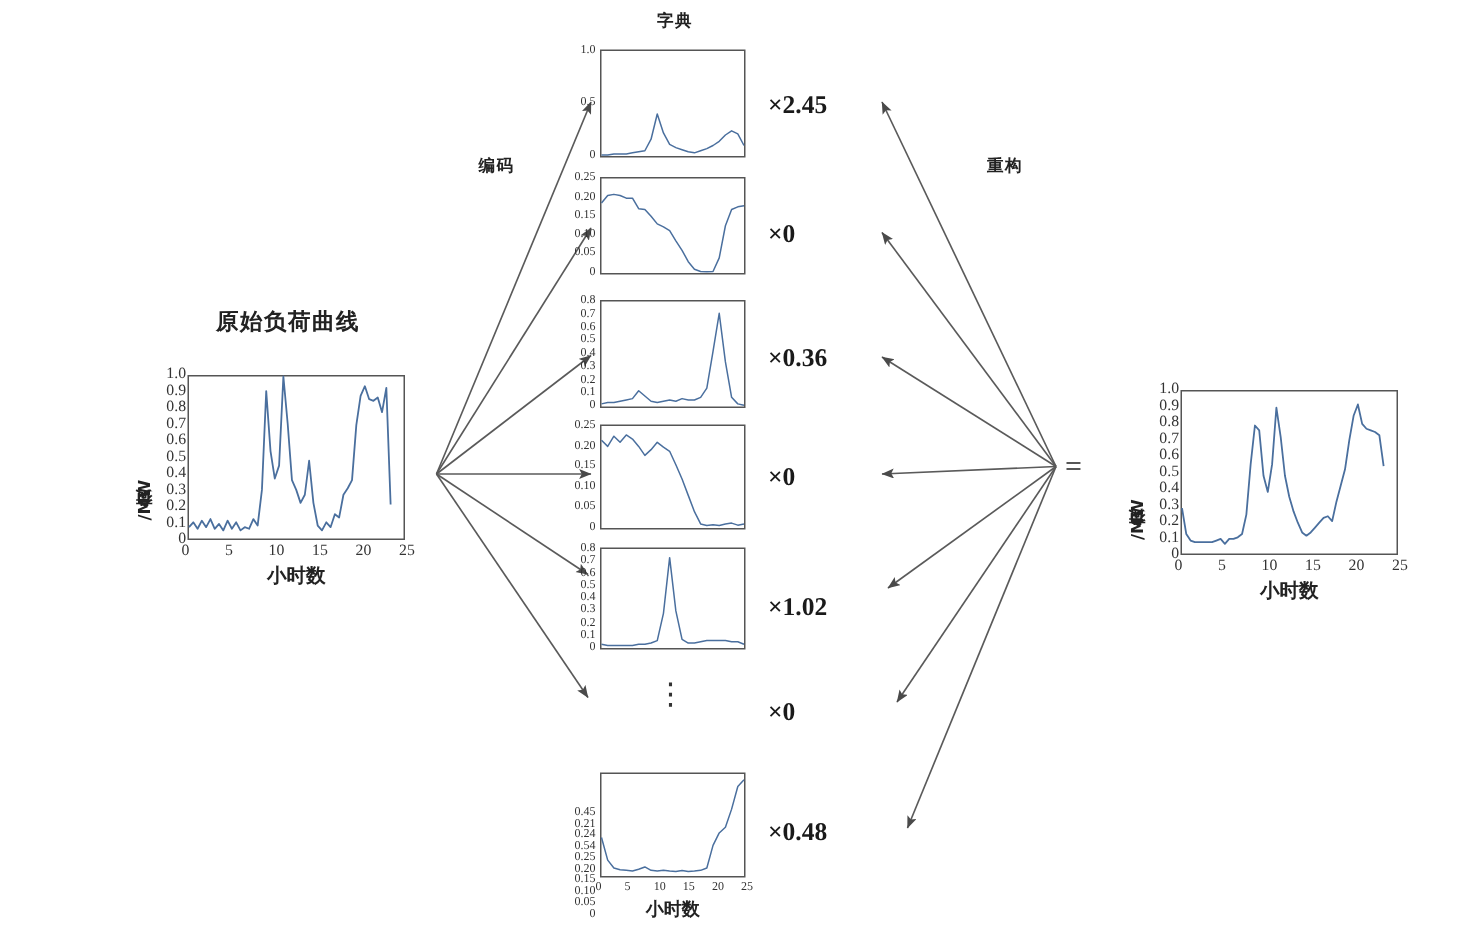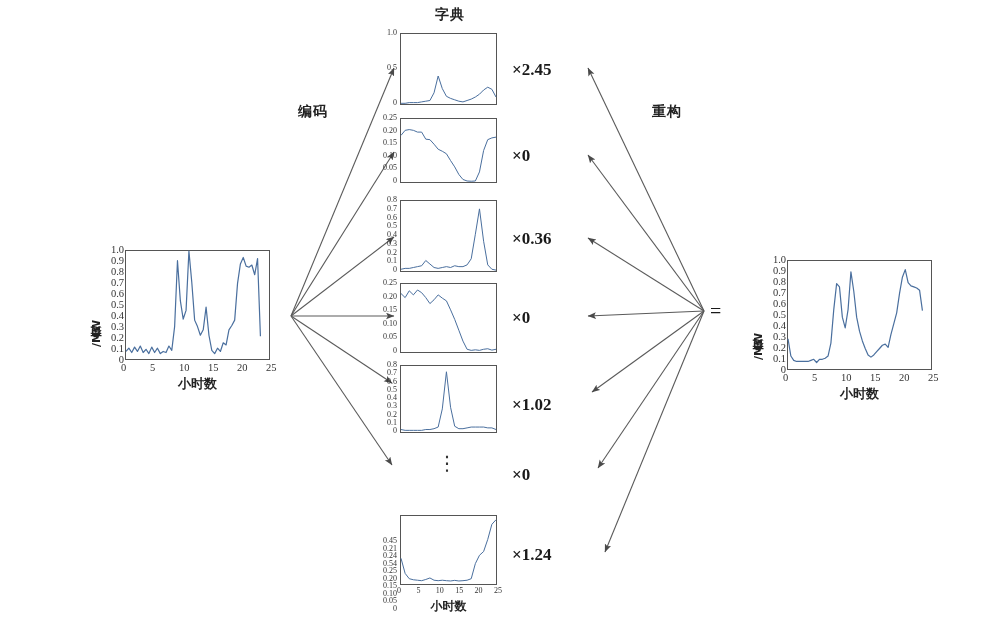--- a/index.html
+++ b/index.html
@@ -1,37 +1,38 @@
 <!DOCTYPE html>
 <html><head>
 <meta charset="utf-8">
 <style>
   html,body{margin:0;padding:0;background:#ffffff;}
   body{width:981px;height:629px;position:relative;overflow:hidden;
        font-family:"Liberation Serif","DejaVu Serif",serif;color:#1a1a1a;}
   .abs{position:absolute;}
   .cn{font-family:"DejaVu Sans","Liberation Sans",sans-serif;font-weight:bold;color:#222;}
   .title-cn{font-size:15px;letter-spacing:1px;}
-  .mid-label{font-size:14px;letter-spacing:1px;}
+  .mid-label{font-size:11px;letter-spacing:1px;}
   .coef{font-family:"Liberation Serif","DejaVu Serif",serif;font-size:17px;font-weight:600;color:#1a1a1a;white-space:nowrap;}
   .eqsign{font-family:"Liberation Serif","DejaVu Serif",serif;font-size:20px;color:#1a1a1a;}
   .ylab{font-family:"DejaVu Sans","Liberation Sans",sans-serif;font-weight:bold;font-size:11px;
         writing-mode:vertical-rl;transform:rotate(180deg);white-space:nowrap;color:#222;}
   .xlab{font-family:"DejaVu Sans","Liberation Sans",sans-serif;font-weight:bold;font-size:13px;color:#222;text-align:center;}
   .xlab-sm{font-family:"DejaVu Sans","Liberation Sans",sans-serif;font-weight:bold;font-size:12px;color:#222;text-align:center;}
   .tick{font-family:"Liberation Serif","DejaVu Serif",serif;font-size:8px;color:#333;white-space:nowrap;}
   .tick-big{font-size:10.5px;}
   .panelbox{border:1px solid #555;background:#fff;box-sizing:border-box;}
   .dots{font-size:20px;line-height:7px;color:#333;text-align:center;font-family:"Liberation Serif",serif;}
   svg{overflow:visible;}
 </style>
 </head>
 <body>
 
 <div class="abs" style="left:70px;top:205px;width:240px;height:195px;">
+  <div class="abs cn title-cn" style="left:42px;top:0px;width:160px;text-align:center;">原始负荷曲线</div>
   <div class="abs ylab" style="left:20px;top:42px;height:100px;">负荷/MW</div>
   <div class="abs panelbox" style="left:55px;top:45px;width:145px;height:110px;">
     <svg id="svg-orig" width="143" height="108" viewBox="0 0 143 108">
         <polyline points="0.00,100.44 2.86,97.20 5.72,101.52 8.58,96.12 11.44,100.44 14.30,95.04 17.16,101.52 20.02,98.28 22.88,102.60 25.74,96.12 28.60,101.52 31.46,97.20 34.32,102.60 37.18,100.44 40.04,101.52 42.90,95.04 45.76,99.36 48.62,75.60 51.48,9.72 54.34,49.68 57.20,68.04 60.06,59.40 62.92,0.00 65.78,31.32 68.64,69.12 71.50,75.60 74.36,84.24 77.22,78.84 80.08,56.16 82.94,84.24 85.80,99.36 88.66,102.60 91.52,97.20 94.38,100.44 97.24,91.80 100.10,93.96 102.96,78.84 105.82,74.52 108.68,69.12 111.54,32.40 114.40,12.96 117.26,6.48 120.12,15.12 122.98,16.20 125.84,14.04 128.70,23.76 131.56,7.56 134.42,85.32" fill="none" stroke="#4a6f9e" stroke-width="1.2" stroke-linejoin="round"></polyline>
       </svg>
   </div>
   <div class="abs" id="ticks-orig-y" style="left:28px;top:40px;width:26px;height:120px;">
       <div class="tick tick-big" style="position: absolute; right: 0px; top: -1px;">1.0</div>
       <div class="tick tick-big" style="position: absolute; right: 0px; top: 10px;">0.9</div>
       <div class="tick tick-big" style="position: absolute; right: 0px; top: 21px;">0.8</div>
@@ -49,21 +50,21 @@
       <div class="tick tick-big" style="position: absolute; left: 35px; top: 0px;">5</div>
       <div class="tick tick-big" style="position: absolute; left: 64px; top: 0px;">10</div>
       <div class="tick tick-big" style="position: absolute; left: 93px; top: 0px;">15</div>
       <div class="tick tick-big" style="position: absolute; left: 122px; top: 0px;">20</div>
       <div class="tick tick-big" style="position: absolute; left: 151px; top: 0px;">25</div>
     </div>
   <div class="abs xlab" style="left:55px;top:170px;width:145px;">小时数</div>
 </div>
 
 <div class="abs cn mid-label" style="left:405px;top:6px;width:90px;text-align:center;">字典</div>
-<div class="abs cn mid-label" style="left:283px;top:103px;width:60px;text-align:center;">编码</div>
+<div class="abs cn mid-label" style="left:283px;top:103px;width:60px;text-align:right;">编码</div>
 <div class="abs cn mid-label" style="left:622px;top:103px;width:60px;text-align:right;">重构</div>
 
 <svg class="abs" id="arrow-layer" style="left:0;top:0;width:981px;height:629px;pointer-events:none;" width="981" height="629">
   <defs>
     <marker id="ah" markerWidth="9" markerHeight="9" refX="7.2" refY="3" orient="auto" markerUnits="strokeWidth">
       <path d="M0,0 L7.5,3 L0,6 L1.6,3 z" fill="#4a4a4a"></path>
     </marker>
   </defs>
   <g id="fan-left" stroke="#5a5a5a" stroke-width="1.1" fill="none" marker-end="url(#ah)">
       <line x1="291" y1="316" x2="394" y2="68"></line>
@@ -142,21 +143,21 @@
       <div class="tick" style="position: absolute; right: 1px; top: 3.25px;">0.7</div>
       <div class="tick" style="position: absolute; right: 1px; top: 11.5px;">0.6</div>
       <div class="tick" style="position: absolute; right: 1px; top: 19.75px;">0.5</div>
       <div class="tick" style="position: absolute; right: 1px; top: 28px;">0.4</div>
       <div class="tick" style="position: absolute; right: 1px; top: 36.25px;">0.3</div>
       <div class="tick" style="position: absolute; right: 1px; top: 44.5px;">0.2</div>
       <div class="tick" style="position: absolute; right: 1px; top: 52.75px;">0.1</div>
       <div class="tick" style="position: absolute; right: 1px; top: 61px;">0</div>
     </div>
     <div class="abs coef" style="left: 512px; top: 465px;">×0</div>
-    <div class="abs coef" style="left: 512px; top: 545px;">×1.24</div>
+    <div class="abs coef" style="left: 512px; top: 545px;">×0.48</div>
     <div class="abs panelbox" style="left: 400px; top: 515px; width: 97px; height: 70px;"><svg width="95" height="68" viewBox="0 0 95 68">
         <polyline points="0.00,42.31 4.13,57.42 8.26,62.71 12.39,63.77 16.52,64.22 20.65,64.68 24.78,63.47 28.91,61.96 33.04,64.22 37.17,64.68 41.30,64.22 45.43,64.68 49.57,64.98 53.70,64.37 57.83,64.98 61.96,64.68 66.09,64.22 70.22,62.71 74.35,47.60 78.48,39.29 82.61,35.51 86.74,23.42 90.87,8.31 95.00,3.78" fill="none" stroke="#4a6f9e" stroke-width="1" stroke-linejoin="round"></polyline>
       </svg></div>
     <div class="abs" style="left: 366px; top: 541px; width: 32px; height: 70px;">
       <div class="tick" style="position: absolute; right: 1px; top: -5px;">0.45</div>
       <div class="tick" style="position: absolute; right: 1px; top: 2.55556px;">0.21</div>
       <div class="tick" style="position: absolute; right: 1px; top: 10.1111px;">0.24</div>
       <div class="tick" style="position: absolute; right: 1px; top: 17.6667px;">0.54</div>
       <div class="tick" style="position: absolute; right: 1px; top: 25.2222px;">0.25</div>
       <div class="tick" style="position: absolute; right: 1px; top: 32.7778px;">0.20</div>

